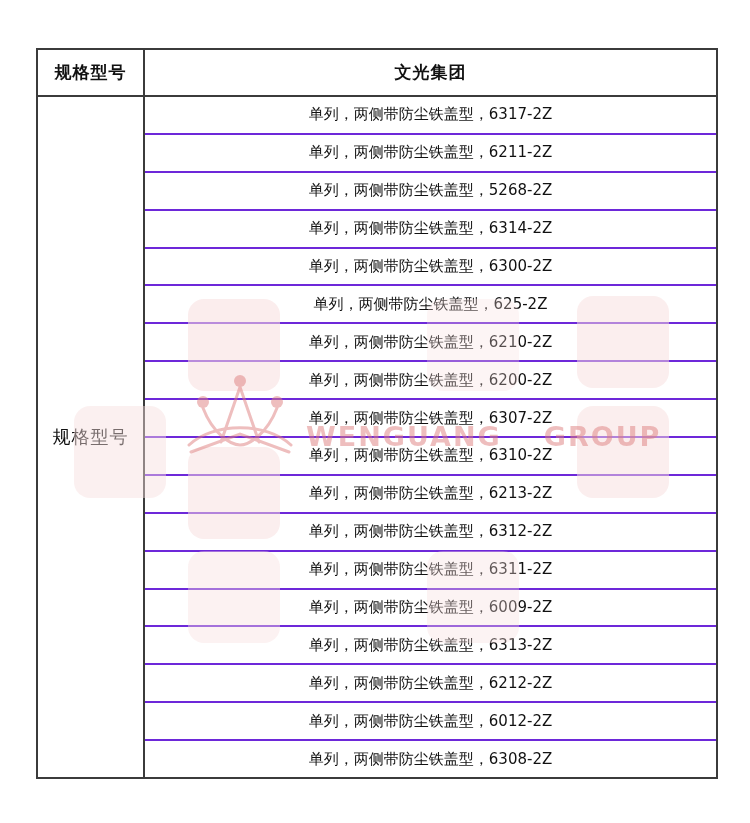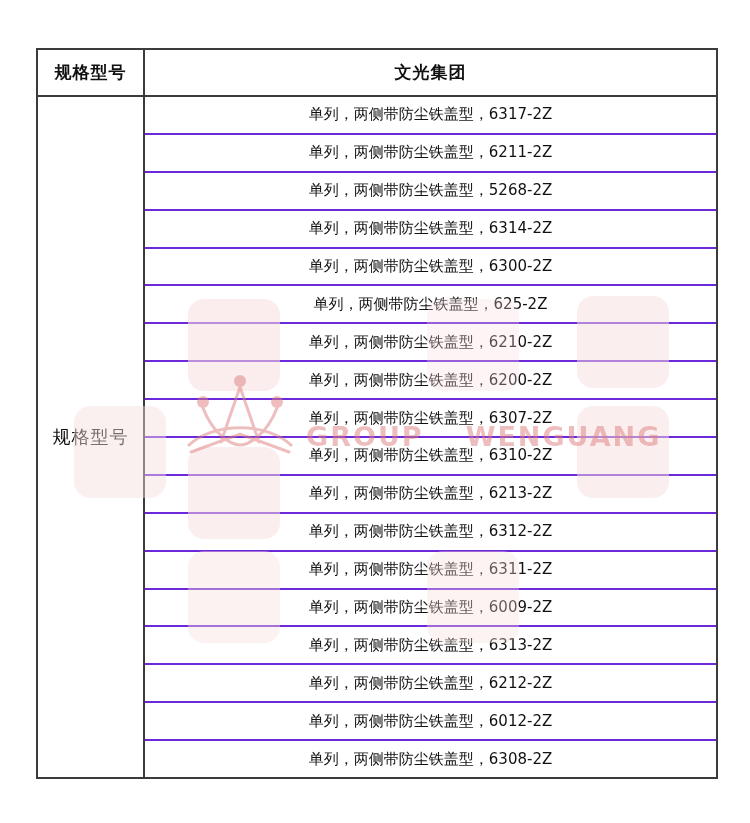--- a/index.html
+++ b/index.html
@@ -138,18 +138,18 @@
         <circle cx="94" cy="30" r="6" fill="currentColor"></circle>
         <path d="M57 15 L38 70 M57 15 L76 70" stroke="currentColor" stroke-width="3" stroke-linecap="round"></path>
         <path d="M20 36 C30 62 48 73 57 73 C66 73 84 62 94 36" stroke="currentColor" stroke-width="3" fill="none" stroke-linecap="round"></path>
         <path d="M6 73 C30 50 84 50 108 73" stroke="currentColor" stroke-width="3" fill="none" stroke-linecap="round"></path>
         <path d="M8 80 L57 62 L106 80" stroke="currentColor" stroke-width="3" fill="none" stroke-linecap="round"></path>
       </svg>
     </div>
 
 
     <div class="wm-en">
+      <span>WENGUANG</span>
       <span>GROUP</span>
-      <span>WENGUANG</span>
     </div>
   </div>
 
 </div>
 
 </body></html>

